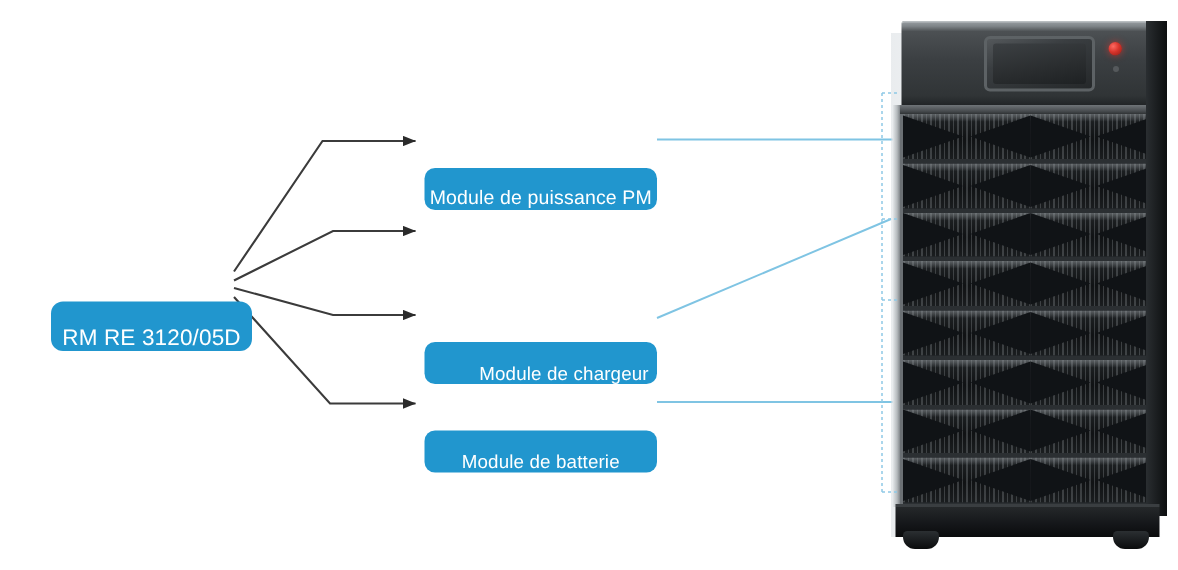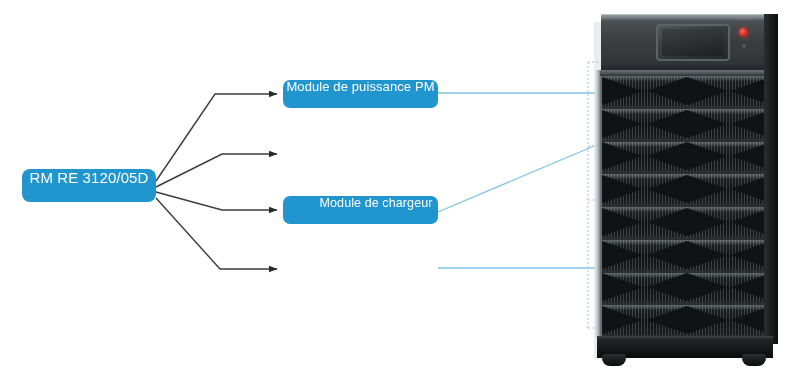--- a/index.html
+++ b/index.html
@@ -26,35 +26,36 @@
   }
 
   
   .node {
     position: absolute;
     box-sizing: border-box;
     background: #2196ce;
     border-radius: 7px;
     color: #ffffff;
     display: flex;
-    align-items: flex-start;
+    align-items: flex-end;
     justify-content: center;
     text-align: center;
     line-height: 1.15;
     letter-spacing: 0.1px;
     z-index: 4;
+    margin-top: 32px;
   }
   .node-label {
     display: block;
     padding: 0 6px;
     white-space: nowrap;
   }
 
   #node-root {
-    left: 22px;
+    left: 34px;
     top: 169px;
     width: 134px;
     height: 33px;
     border-radius: 8px;
     font-size: 15px;
   }
   #node-pm {
     left: 283px;
     top: 80px;
     width: 155px;
@@ -290,20 +291,23 @@
 
   <div class="node" id="node-pm">
     <span class="node-label">Module de puissance PM</span>
   </div>
 
 
   <div class="node" id="node-charger">
     <span class="node-label">Module de chargeur</span>
   </div>
 
+  <div class="node" id="node-battery">
+    <span class="node-label">Module de batterie</span>
+  </div>
 
   <svg id="bracket" viewBox="0 0 14 270" preserveAspectRatio="none">
     <line x1="2" y1="2" x2="2" y2="268" stroke="#8ec9e6" stroke-width="1" stroke-dasharray="2 2"></line>
     <line x1="2" y1="2" x2="13" y2="2" stroke="#8ec9e6" stroke-width="1" stroke-dasharray="2 2"></line>
     <line x1="2" y1="86" x2="13" y2="86" stroke="#8ec9e6" stroke-width="1" stroke-dasharray="2 2"></line>
     <line x1="2" y1="140" x2="13" y2="140" stroke="#8ec9e6" stroke-width="1" stroke-dasharray="2 2"></line>
     <line x1="2" y1="268" x2="13" y2="268" stroke="#8ec9e6" stroke-width="1" stroke-dasharray="2 2"></line>
   </svg>
 
   <div id="cabinet">

